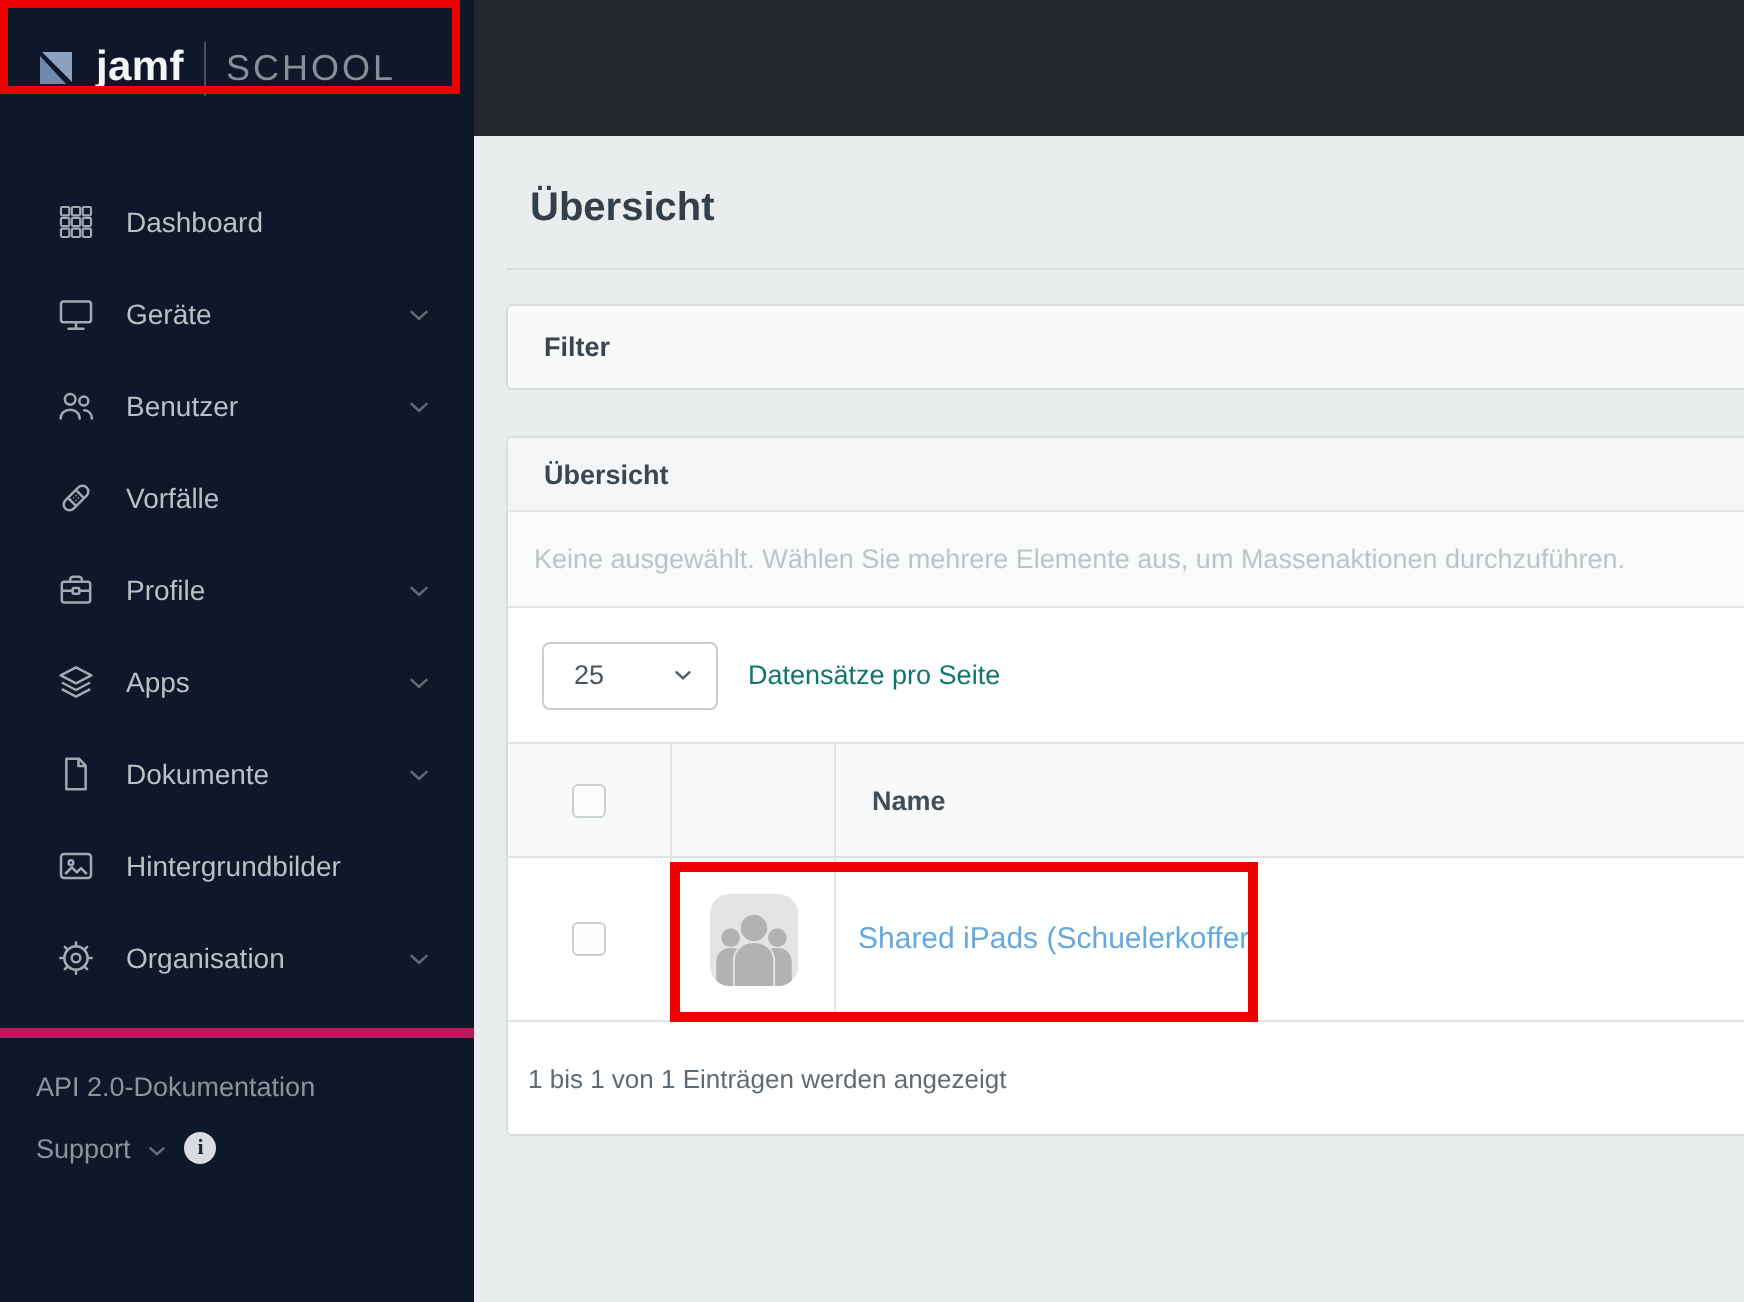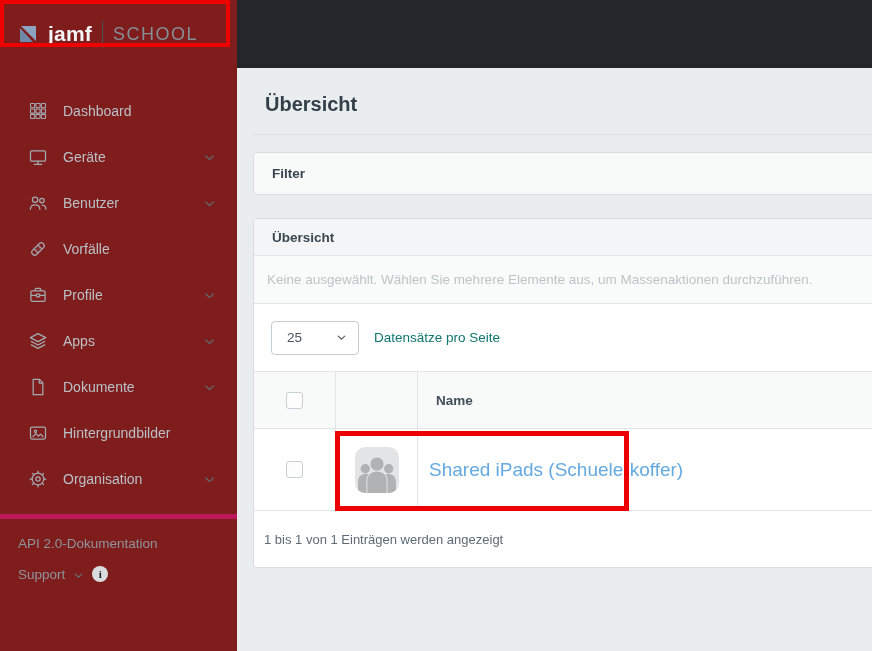--- a/index.html
+++ b/index.html
@@ -1,21 +1,21 @@
 <!DOCTYPE html>
 <html><head>
 <meta charset="utf-8">
 <style>
   * { margin:0; padding:0; box-sizing:border-box; }
   html,body { width:872px; height:651px; overflow:hidden; background:#eaedee;
               font-family:"Liberation Sans", sans-serif; }
   .app { position:relative; width:872px; height:651px; display:flex; }
 
   
-  .sidebar { width:237px; min-width:237px; height:651px; background:#7f1d1d;
+  .sidebar { width:237px; min-width:237px; height:651px; background:#0f172a;
              display:flex; flex-direction:column; }
   .logo-row { height:68px; display:flex; align-items:center; padding-left:17px; }
   .logo-mark { width:22px; height:22px; margin-right:9px; }
   .brand-name { color:#f3f5f6; font-size:21px; font-weight:700; letter-spacing:.2px; }
   .brand-divider { width:1px; height:27px; background:#4a5158; margin:0 10px; }
   .brand-product { color:#868e96; font-size:18px; letter-spacing:1.5px; font-weight:400; }
 
   .nav { padding-top:20px; }
   .nav-item { position:relative; height:46px; display:flex; align-items:center;
               padding-left:28px; color:#b9c0c6; font-size:14px; cursor:pointer; }
@@ -65,21 +65,21 @@
   .trow  { height:82px; background:#fff; border-bottom:1px solid #e2e5e8; }
   .cell  { display:flex; align-items:center; justify-content:center; }
   .cell.bordered { border-right:1px solid #e2e5e8; }
   .cell.name-h { justify-content:flex-start; padding-left:18px; font-size:13.5px;
                  font-weight:700; color:#414e58; }
   .cell.name-c { justify-content:flex-start; padding-left:11px; }
   .checkbox { width:17px; height:17px; border:1px solid #c9cfd4; border-radius:3px;
               background:#fdfdfd; cursor:pointer; }
   .avatar { width:44px; height:46px; border-radius:10px; background:#e3e4e6;
             overflow:hidden; display:flex; align-items:flex-end; justify-content:center; }
-  .row-link { color:#64a9e0; font-size:19px; text-decoration:none; cursor:pointer; }
+  .row-link { color:#64a9e0; font-size:15px; text-decoration:none; cursor:pointer; }
 
   .panel-footer { height:56px; display:flex; align-items:center; padding-left:10px;
                   color:#5f6b74; font-size:13px; }
 
   
   .hl { position:absolute; border:4px solid #ec0000; background:transparent;
         pointer-events:none; z-index:50; }
   .hl-klassen { left:0; top:222; width:230px; height:47px; }
   .hl-row { left:335px; top:431px; width:294px; height:80px; border-width:5px; }
 

